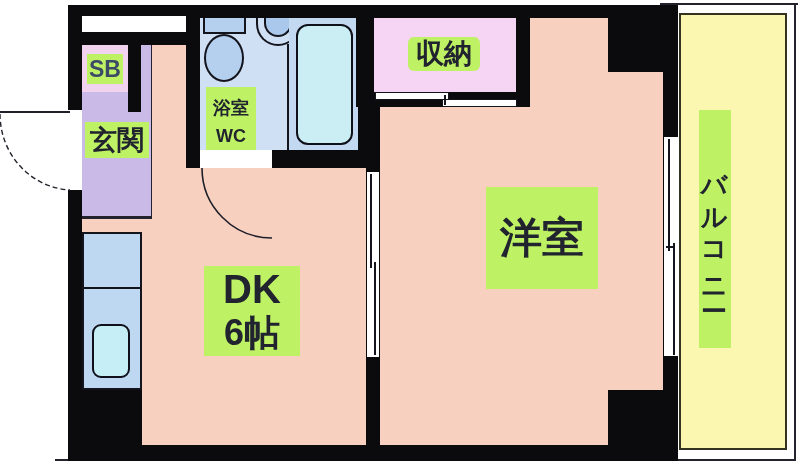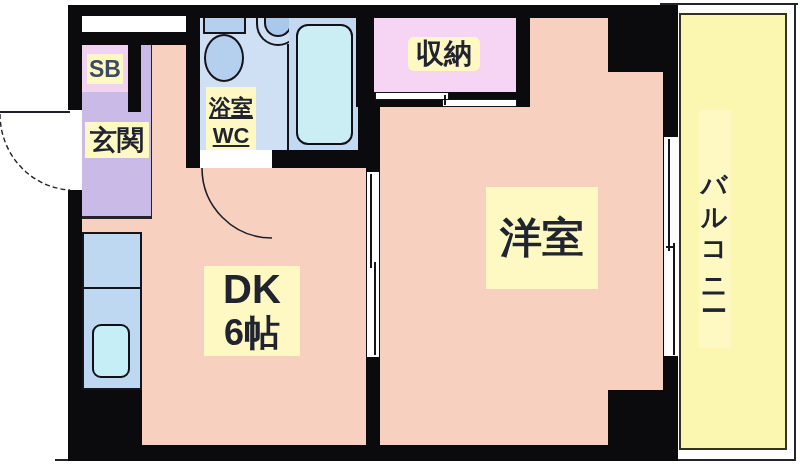--- a/index.html
+++ b/index.html
@@ -1,19 +1,19 @@
 <!DOCTYPE html>
 <html><head>
 <meta charset="utf-8">
 <style>
   html,body{margin:0;padding:0;background:#ffffff;}
   #stage{position:relative;width:800px;height:466px;background:#ffffff;overflow:hidden;
          font-family:"Liberation Sans","DejaVu Sans",sans-serif;}
   .abs{position:absolute;box-sizing:border-box;}
-  .lbl{color:#21242f;font-weight:700;text-align:center;background:#fef9c3;
+  .lbl{color:#21242f;font-weight:700;text-align:center;background:#bef264;
        display:flex;flex-direction:column;align-items:center;justify-content:center;}
   .wall{background:#0b0b0d;}
   .thinline{background:#23232d;}
   svg{position:absolute;overflow:visible;}
 </style>
 </head>
 <body>
 
 <div id="stage">
 
@@ -49,21 +49,21 @@
   <div class="abs" style="left:203px;top:18px;width:43px;height:16px;background:#b5d0ef;border:2px solid #14141c;border-top:none;"></div>
   <div class="abs" style="left:204px;top:34px;width:40px;height:48px;background:#b5d0ef;border:2px solid #14141c;border-radius:50%;"></div>
 
   <div class="abs" style="left:256px;top:18px;width:44px;height:28px;background:#cfdff4;border:2px solid #14141c;border-top:none;border-radius:0 0 22px 22px;"></div>
   <div class="abs" style="left:264px;top:18px;width:28px;height:19px;background:#aac7ec;border:2px solid #14141c;border-top:none;border-radius:0 0 14px 14px;"></div>
 
   <div class="abs" style="left:289px;top:18px;width:69px;height:132px;background:#c3d9f2;"></div>
   <div class="abs" style="left:296px;top:24px;width:57px;height:121px;background:#cbeef5;border:2.5px solid #10101a;border-radius:12px;"></div>
   <div class="abs" style="left:287px;top:44px;width:2px;height:106px;background:#14141c;"></div>
 
-  <div class="abs lbl" style="left:206px;top:87px;width:50px;height:69px;font-size:22px;line-height:28px;text-decoration:underline;">
+  <div class="abs lbl" style="left:206px;top:87px;width:50px;height:69px;font-size:18px;line-height:28px;">
     <span>浴室</span>
     <span>WC</span>
   </div>
 
   <div class="abs" style="left:200px;top:150px;width:72px;height:18px;background:#ffffff;"></div>
   <svg style="left:196px;top:164px;" width="84" height="80" viewBox="0 0 84 80">
     <path d="M 6 4 A 70 70 0 0 0 76 74" fill="none" stroke="#20202a" stroke-width="1.6"></path>
   </svg>
 
   <div class="abs" style="left:380px;top:18px;width:283px;height:427px;background:#f7d0c0;"></div>

